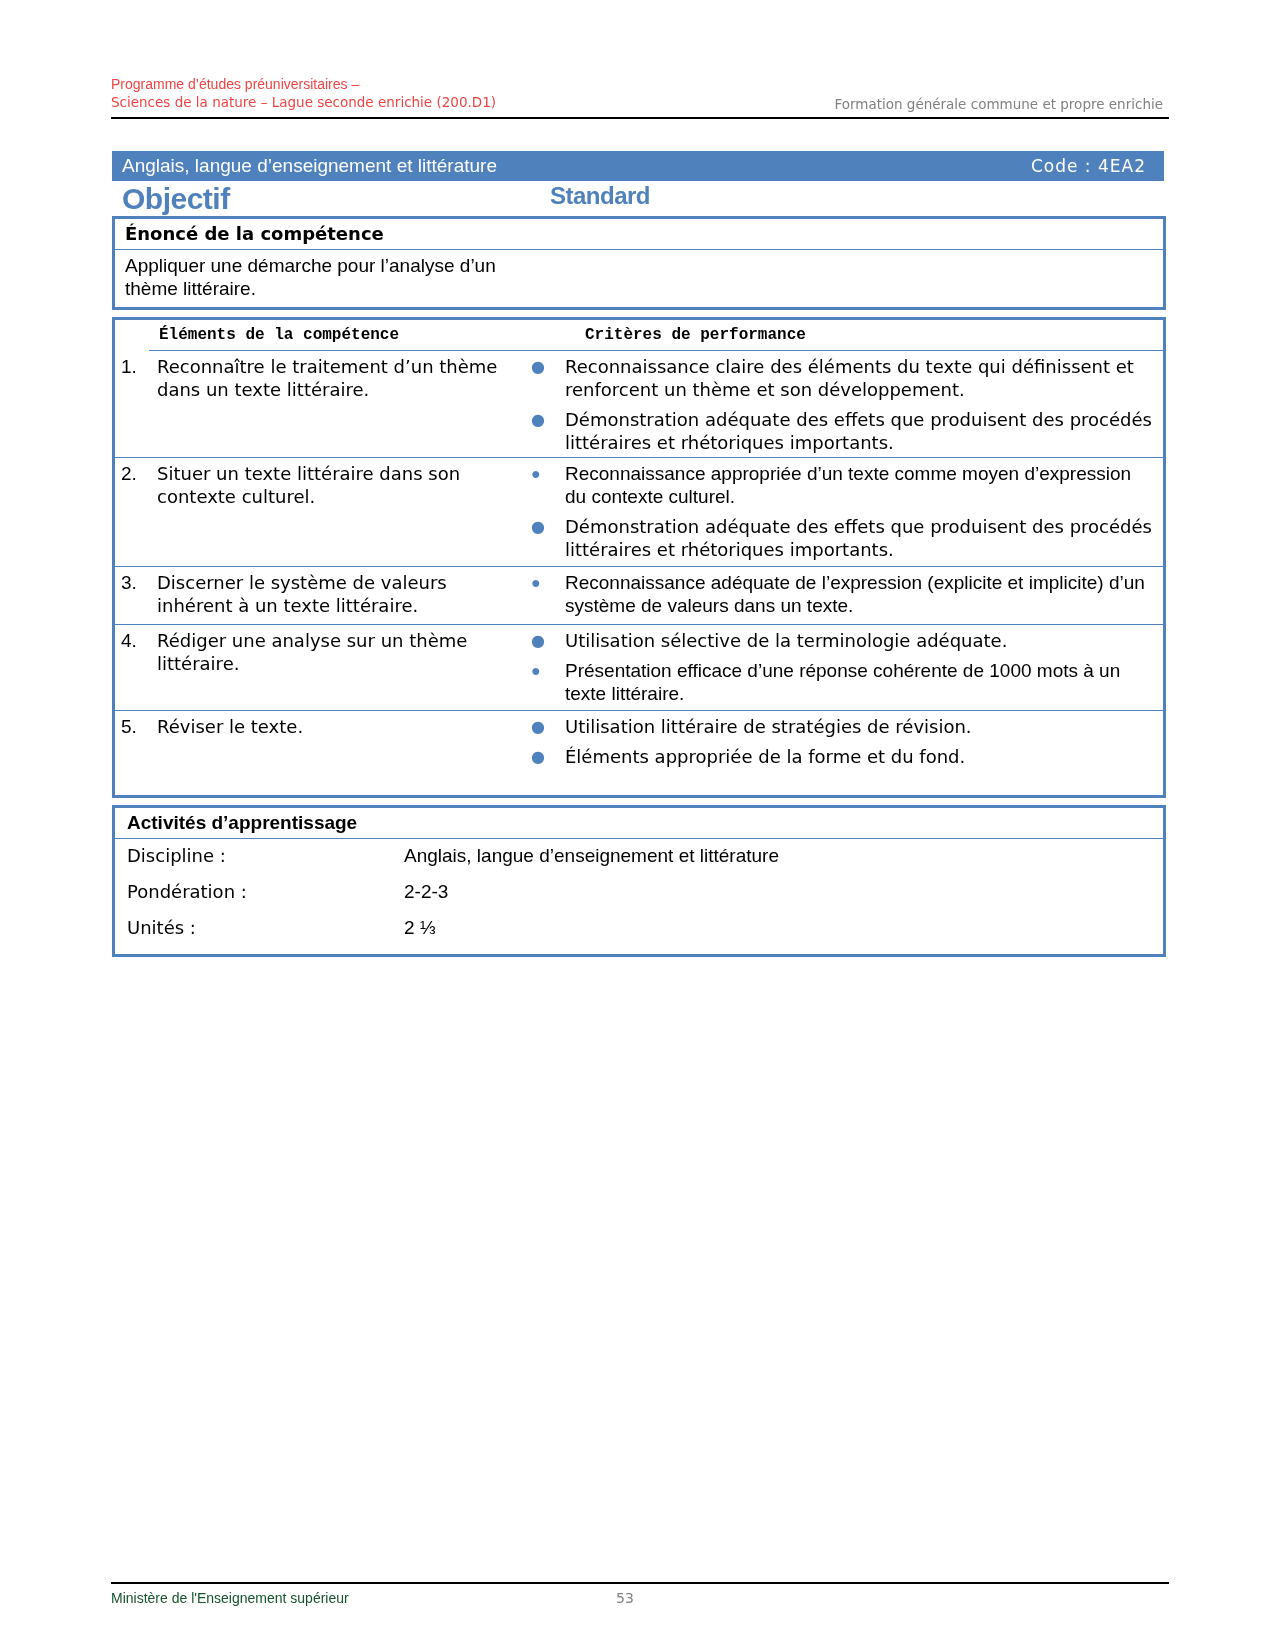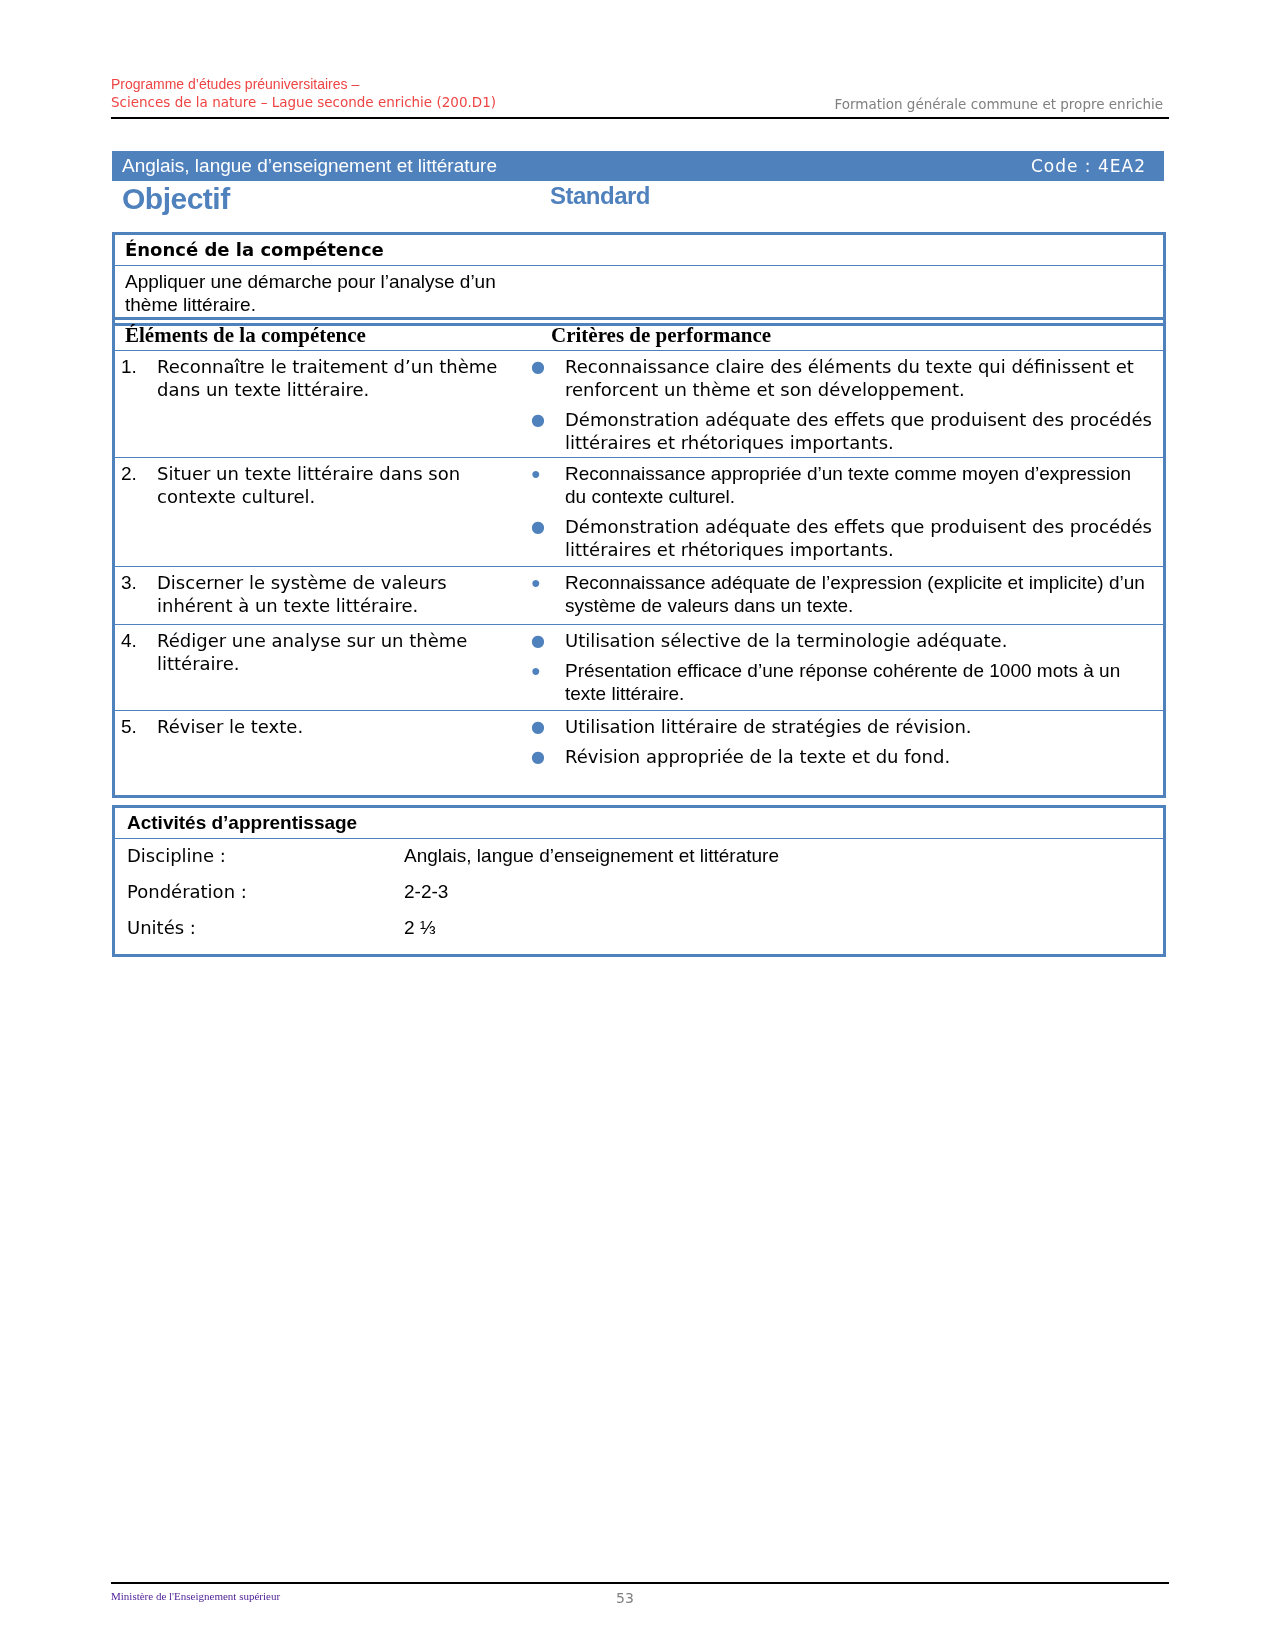--- a/index.html
+++ b/index.html
@@ -11,45 +11,45 @@
 
   .title-bar { position: absolute; left: 112px; top: 151px; width: 1052px; height: 30px; background: #4f81bd; color: #fff; font-size: 19px; line-height: 30px; }
   .title-bar .t-left { position: absolute; left: 10px; top: 0; }
   .title-bar .t-right { position: absolute; right: 18px; top: 0; font-family: "DejaVu Sans", sans-serif; font-size: 17px; letter-spacing: 1px; }
 
   .obj-row { position: absolute; left: 112px; top: 182px; width: 1052px; height: 32px; }
   .obj-label { position: absolute; left: 10px; top: 0; font-size: 30px; font-weight: bold; color: #4f81bd; letter-spacing: -0.5px; }
   .std-label { position: absolute; left: 438px; top: 0; font-size: 24px; font-weight: bold; color: #4f81bd; letter-spacing: -0.5px; }
 
   .box { position: absolute; left: 112px; width: 1048px; border: 3px solid #4f81bd; }
-  .box-enonce { top: 232px; height: 88px; }
+  .box-enonce { top: 216px; height: 88px; }
   .box-enonce .head { height: 30px; border-bottom: 1px solid #4f81bd; font-family: "DejaVu Sans", sans-serif; font-weight: bold; font-size: 18px; line-height: 30px; padding-left: 10px; }
   .box-enonce .body { padding: 4px 10px; font-size: 19px; line-height: 23px; width: 420px; }
 
   .box-elements { top: 317px; height: 475px; }
-  .el-head { height: 30px; border-bottom: 1px solid #4f81bd; position: relative; font-family: Liberation Serif, serif; font-weight: bold; font-size: 21px; line-height: 30px; }
+  .el-head { height: 30px; border-bottom: 1px solid #4f81bd; position: relative; font-family: Liberation Mono, monospace; font-weight: bold; font-size: 16px; line-height: 30px; margin-left: 34px; }
   .el-head .c1 { position: absolute; left: 10px; }
   .el-head .c2 { position: absolute; left: 436px; }
   .el-row { position: relative; border-bottom: 1px solid #4f81bd; }
   .el-row:last-child { border-bottom: none; }
   .el-num { position: absolute; left: 6px; top: 4px; font-size: 19px; line-height: 23px; }
   .el-text { position: absolute; left: 42px; top: 4px; width: 360px; font-family: "DejaVu Sans", sans-serif; font-size: 18px; line-height: 23px; }
   .crit-list { position: absolute; left: 412px; top: 4px; width: 626px; margin: 0; padding: 0; list-style: none; }
   .crit-list li { position: relative; padding-left: 38px; font-family: "DejaVu Sans", sans-serif; font-size: 18px; line-height: 23px; margin-bottom: 7px; }
   .crit-list li.arial { font-family: "Liberation Sans", sans-serif; font-size: 19px; }
   .bullet { position: absolute; left: 4px; top: 0; color: #4f81bd; font-size: 16px; }
 
   .box-activites { top: 805px; height: 146px; }
   .act-head { height: 30px; border-bottom: 1px solid #4f81bd; font-weight: bold; font-size: 19px; line-height: 30px; padding-left: 12px; }
   .act-row { position: relative; height: 36px; }
   .act-label { position: absolute; left: 12px; top: 6px; font-family: "DejaVu Sans", sans-serif; font-size: 18px; }
   .act-value { position: absolute; left: 289px; top: 6px; font-size: 19px; }
 
   .page-footer { position: absolute; left: 111px; top: 1582px; width: 1058px; border-top: 2px solid #000; }
-  .ftr-left { position: absolute; left: 0; top: 6px; font-family: Liberation Serif, serif; font-size: 11px; color: #4c1d95; }
+  .ftr-left { position: absolute; left: 0; top: 6px; font-family: Liberation Sans, sans-serif; font-size: 14px; color: #14532d; }
   .ftr-page { position: absolute; left: 505px; top: 6px; font-family: "DejaVu Sans", sans-serif; font-size: 14px; color: #808080; }
 </style>
 </head>
 <body>
 
 <div class="page-header">
   <div class="hdr-left">
     <div>Programme d’études préuniversitaires –</div>
     <div class="hdr-sub">Sciences de la nature – Lague seconde enrichie (200.D1)</div>
   </div>
@@ -110,21 +110,21 @@
       <li><span class="bullet">●</span><span>Utilisation sélective de la terminologie adéquate.</span></li>
       <li class="arial"><span class="bullet">●</span><span>Présentation efficace d’une réponse cohérente de 1000 mots à un texte littéraire.</span></li>
     </ul>
   </div>
 
   <div class="el-row" style="height:64px;">
     <span class="el-num">5.</span>
     <span class="el-text">Réviser le texte.</span>
     <ul class="crit-list">
       <li><span class="bullet">●</span><span>Utilisation littéraire de stratégies de révision.</span></li>
-      <li><span class="bullet">●</span><span>Révision appropriée de la texte et du fond.</span></li>
+      <li><span class="bullet">●</span><span>Éléments appropriée de la forme et du fond.</span></li>
     </ul>
   </div>
 </div>
 
 <div class="box box-activites">
   <div class="act-head">Activités d’apprentissage</div>
   <div class="act-row">
     <span class="act-label">Discipline :</span>
     <span class="act-value">Anglais, langue d’enseignement et littérature</span>
   </div>

